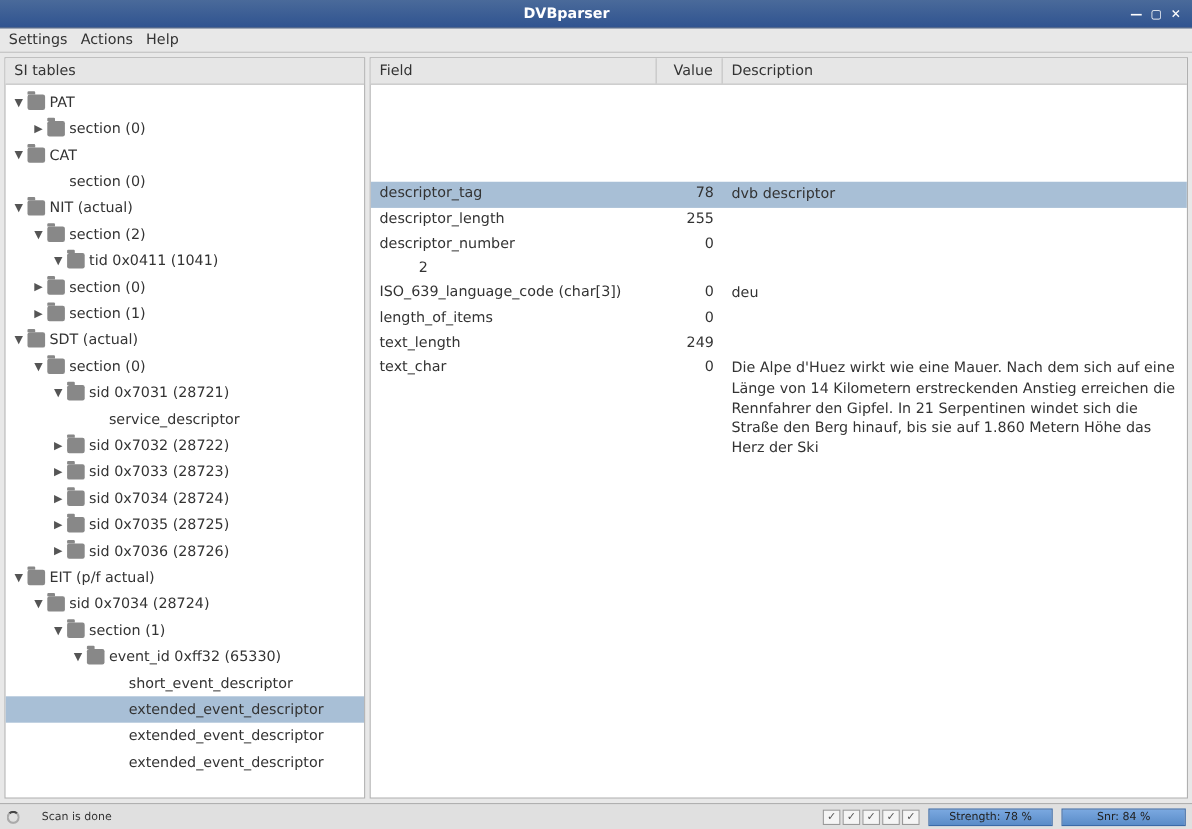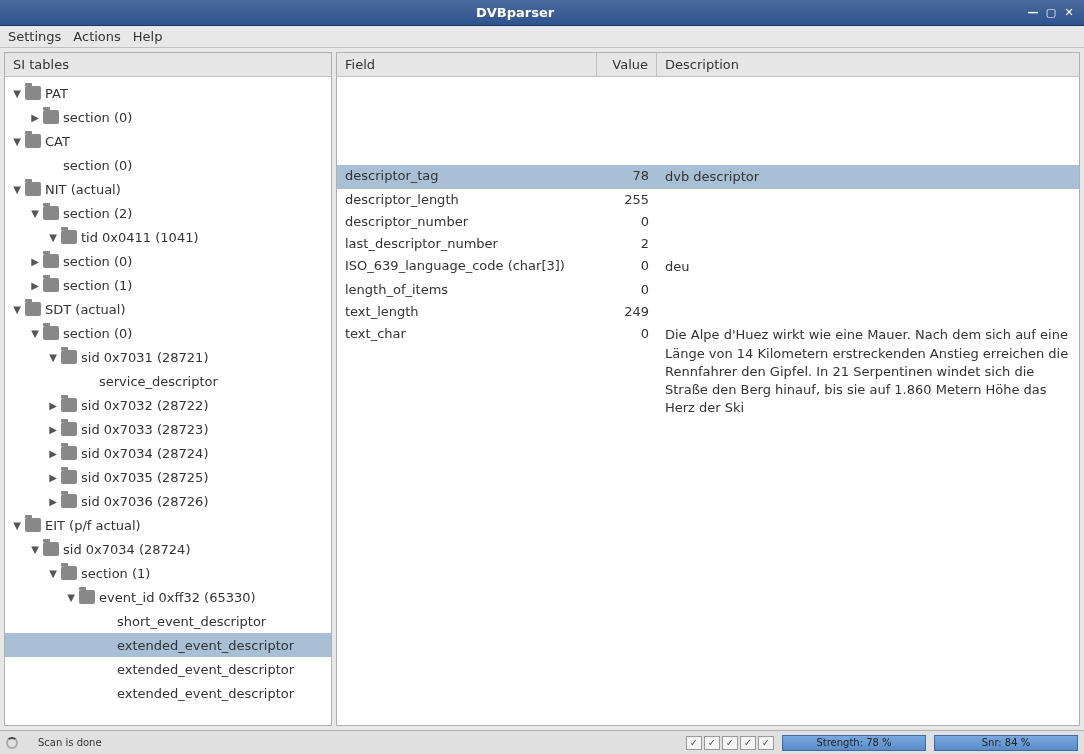--- a/index.html
+++ b/index.html
@@ -28,21 +28,21 @@
 .col-desc { flex:1; padding:4px 8px; }
 .table-body { flex:1; overflow:auto; font-size:13px; color:#333;margin-top:44px; }
 .table-row { display:flex; min-height:22px; align-items:flex-start; }
 .table-row.selected { background:#a8bfd6; }
 .table-row .col-field,.table-row .col-value,.table-row .col-desc { border-right:none; padding:3px 8px; }
 .table-row .col-desc { white-space:normal; word-wrap:break-word; line-height:1.4; }
 .statusbar { height:24px; background:#e0e0e0; border-top:1px solid #b0b0b0; display:flex; align-items:center; padding:0 6px; font-size:10px; color:#333; gap:4px; }
 .status-text { flex:1; display:flex; align-items:center; gap:20px; }
 .checks { display:flex; gap:2px; }
 .check { width:16px; height:14px; border:1px solid #999; background:#f5f5f5; display:inline-flex; align-items:center; justify-content:center; font-size:10px; color:#555; cursor:pointer; }
-.meter { width:144px; height:16px; background:linear-gradient(to bottom,#7aa8e0,#5a8cc8); border:1px solid #3a6aa8; color:#222; font-size:10px; display:flex; align-items:center; justify-content:center; margin-left:4px; }
+.meter { width:113px; height:16px; background:linear-gradient(to bottom,#7aa8e0,#5a8cc8); border:1px solid #3a6aa8; color:#222; font-size:10px; display:flex; align-items:center; justify-content:center; margin-left:4px; }
 .spinner { width:12px; height:12px; border:2px solid #aaa; border-top-color:#444; border-radius:50%; }
 </style>
 </head>
 <body>
 
 <div class="titlebar">
   <span class="title">DVBparser</span>
   <span class="winbtn">—</span>
   <span class="winbtn">▢</span>
   <span class="winbtn">✕</span>
@@ -206,21 +206,20 @@
           <div class="col-field">descriptor_length</div>
           <div class="col-value">255</div>
           <div class="col-desc"></div>
         </div>
         <div class="table-row">
           <div class="col-field">descriptor_number</div>
           <div class="col-value">0</div>
           <div class="col-desc"></div>
         </div>
         <div class="table-row">
-          <div class="col-field">last_descriptor_number</div>
           <div class="col-value">2</div>
           <div class="col-desc"></div>
         </div>
         <div class="table-row">
           <div class="col-field">ISO_639_language_code (char[3])</div>
           <div class="col-value">0</div>
           <div class="col-desc">deu</div>
         </div>
         <div class="table-row">
           <div class="col-field">length_of_items</div>

